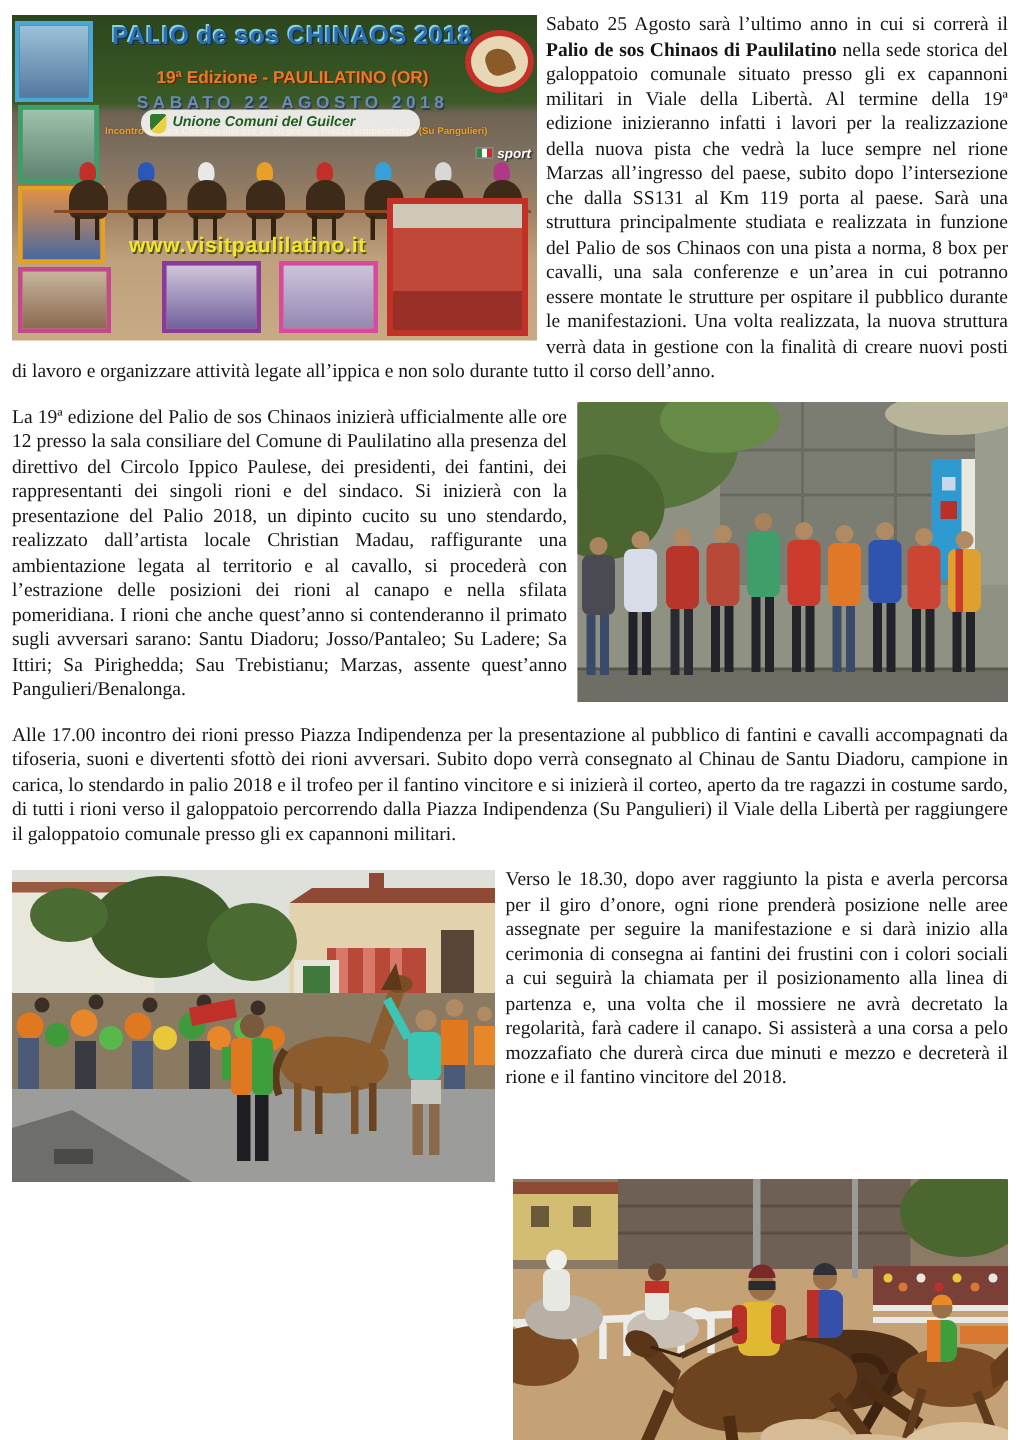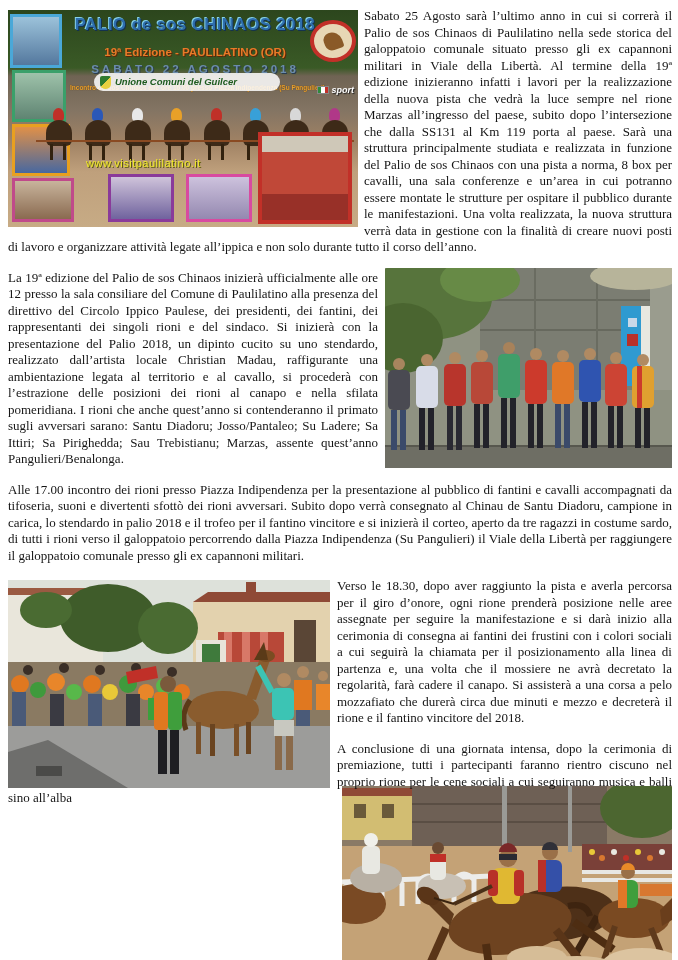--- a/index.html
+++ b/index.html
@@ -4,21 +4,21 @@
 <style>
   * { box-sizing: border-box; }
   html,body { margin:0; padding:0; background:#ffffff; }
   .page {
     position:relative; width:678px; height:960px; overflow:hidden;
     padding:8px 6px 0 8px; background:#ffffff;
     font-family:"Liberation Serif","DejaVu Serif",serif;
     font-size:13px; line-height:16.5px; color:#151515;
   }
   .para { text-align:justify; margin:0 0 14px 0; }
-  .para b { font-weight:normal; }
+  .para b { font-weight:bold; }
   .clear { clear:both; }
 
   
   .poster { float:left; width:350px; height:217px; margin:2px 6px 3px 0; position:relative; overflow:hidden;
     background:linear-gradient(180deg,#2c461d 0px,#3a5a26 58px,#6f6353 66px,#837463 100px,#a08264 132px,#bfa07c 162px,#c7ab85 217px);
     font-family:"Liberation Sans","DejaVu Sans",sans-serif; }
   .photo { background:#888; }
   .photo-group { float:right; width:287px; height:200px; margin:-2px 0 4px 7px; }
   .photo-parade { float:left; width:322px; height:208px; margin:2px 7px 2px 0; }
   .photo-race { float:right; width:330px; height:212px; margin:-4px 0 0 7px; }
@@ -31,35 +31,35 @@
   .p-edition { font-size:11.5px; font-weight:bold; color:#e87a28; text-shadow:1px 1px 0 #5a2808; margin-top:11px; white-space:nowrap;}
   .p-date { font-size:11.5px; font-weight:bold; letter-spacing:3px; color:#6b8cab; text-shadow:1px 1px 0 #2a3c50; margin-top:1px; white-space:nowrap;}
   .p-info { font-size:6.5px; font-weight:bold; color:#e8a030; text-shadow:0 0 1px #5a3808; margin-top:2px; white-space:nowrap;}
   .p-badge { position:absolute; left:86px; top:63px; width:186px; height:18px; border-radius:9px;
     background:rgba(255,255,255,.85); display:flex; align-items:center; padding:0 6px; gap:4px; }
   .p-shield { width:11px; height:13px; background:linear-gradient(135deg,#2f7a2f 50%,#e8d040 50%); border-radius:2px 2px 5px 5px; flex:0 0 auto; }
   .p-badge-text { font-size:9.5px; font-weight:bold; font-style:italic; color:#1f5c1f; white-space:nowrap; }
   .p-circle { position:absolute; right:2px; top:10px; width:46px; height:42px; border:4px solid #c23028; border-radius:50%;
     background:#e7d7b5; display:flex; align-items:center; justify-content:center; }
   .p-circle-horse { width:18px; height:18px; background:#8a5a28; border-radius:60% 90% 20% 60%; transform:rotate(-20deg); }
-  .p-sport { position:absolute; right:4px; top:72px; display:flex; align-items:center; gap:3px; }
+  .p-sport { position:absolute; right:4px; top:84px; display:flex; align-items:center; gap:3px; }
   .p-flag { width:12px; height:8px; background:linear-gradient(90deg,#2f8a3c 33%,#fff 33% 66%,#c23028 66%); border:1px solid #888; }
   .p-sport-text { font-size:9px; font-weight:bold; font-style:italic; color:#fff; text-shadow:1px 1px 1px #222; }
   .p-horses { position:absolute; left:38px; top:98px; width:302px; height:54px; display:flex; justify-content:space-between; }
   .p-horse { position:relative; width:26px; height:52px; }
   .p-horse .rider { position:absolute; left:7px; top:0; width:11px; height:13px; border-radius:50% 50% 30% 30%; }
   .p-horse .body { position:absolute; left:0; top:12px; width:26px; height:26px; background:#3d2a18; border-radius:55% 55% 25% 25%; }
   .p-horse .legs { position:absolute; left:4px; top:36px; width:18px; height:16px;
     background:linear-gradient(90deg,#32220f 0 3px,transparent 3px 13px,#32220f 13px 16px,transparent 16px); }
   .p-horse:nth-child(1) .rider{background:#c03028;} .p-horse:nth-child(2) .rider{background:#2a58b8;}
   .p-horse:nth-child(3) .rider{background:#e8e8e8;} .p-horse:nth-child(4) .rider{background:#e8a028;}
   .p-horse:nth-child(5) .rider{background:#c03028;} .p-horse:nth-child(6) .rider{background:#38a0d8;}
   .p-horse:nth-child(7) .rider{background:#d8d8d8;} .p-horse:nth-child(8) .rider{background:#b03888;}
   .p-rope { position:absolute; left:28px; top:130px; width:318px; height:2px; background:#8a4a22; }
-  .p-url { position:absolute; left:78px; top:145px; font-size:11px; font-weight:normal; color:#f0e82a;
+  .p-url { position:absolute; left:78px; top:145px; font-size:14px; font-weight:bold; color:#f0e82a;
     text-shadow:1px 1px 0 #55550e; letter-spacing:0.5px; }
   .p-card { position:absolute; }
   .c-blue   { left:2px;  top:4px;   width:52px; height:54px; border:3px solid #4aa8d8; background:linear-gradient(180deg,#9cc2da,#54789e); }
   .c-green  { left:4px;  top:60px;  width:54px; height:52px; border:3px solid #3aa06a; background:linear-gradient(180deg,#9ec2aa,#5f8472); }
   .c-orange { left:4px;  top:114px; width:58px; height:52px; border:3px solid #e8a020; background:linear-gradient(180deg,#e09048,#4868a0); }
   .c-pink   { left:4px;  top:168px; width:62px; height:44px; border:3px solid #c04a8a; background:linear-gradient(180deg,#c8b49c,#8a6a50); }
   .c-purple { left:100px; top:164px; width:66px; height:48px; border:3px solid #8a3a9a; background:linear-gradient(180deg,#cfc3da,#70639e); }
   .c-pink2  { left:178px; top:164px; width:66px; height:48px; border:3px solid #d84aa0; background:linear-gradient(180deg,#cdc2dd,#9488b0); }
   .c-red    { left:250px; top:122px; width:94px; height:92px; border:4px solid #c23028;
     background:linear-gradient(180deg,#cfc8b8 0 16px,#c04838 16px 58px,#983028 58px 100%); }
@@ -378,18 +378,15 @@
       </g>
       <g fill="#d6bd97">
         <ellipse cx="60" cy="190" rx="48" ry="16"></ellipse>
         <ellipse cx="150" cy="200" rx="55" ry="14" fill="#dcc4a0"></ellipse>
         <ellipse cx="235" cy="188" rx="50" ry="18"></ellipse>
         <ellipse cx="300" cy="178" rx="40" ry="16" fill="#dcc4a0"></ellipse>
         <ellipse cx="195" cy="172" rx="30" ry="12"></ellipse>
       </g>
     </svg>
   </span>
-  <div class="para">
-    <span>A conclusione di una giornata intensa, dopo la cerimonia di premiazione, tutti i partecipanti faranno rientro ciscuno nel proprio rione per le cene sociali a cui seguiranno musica e balli sino all’alba</span>
-  </div>
 
   <div class="clear"></div>
 </div>
 
 </body></html>

